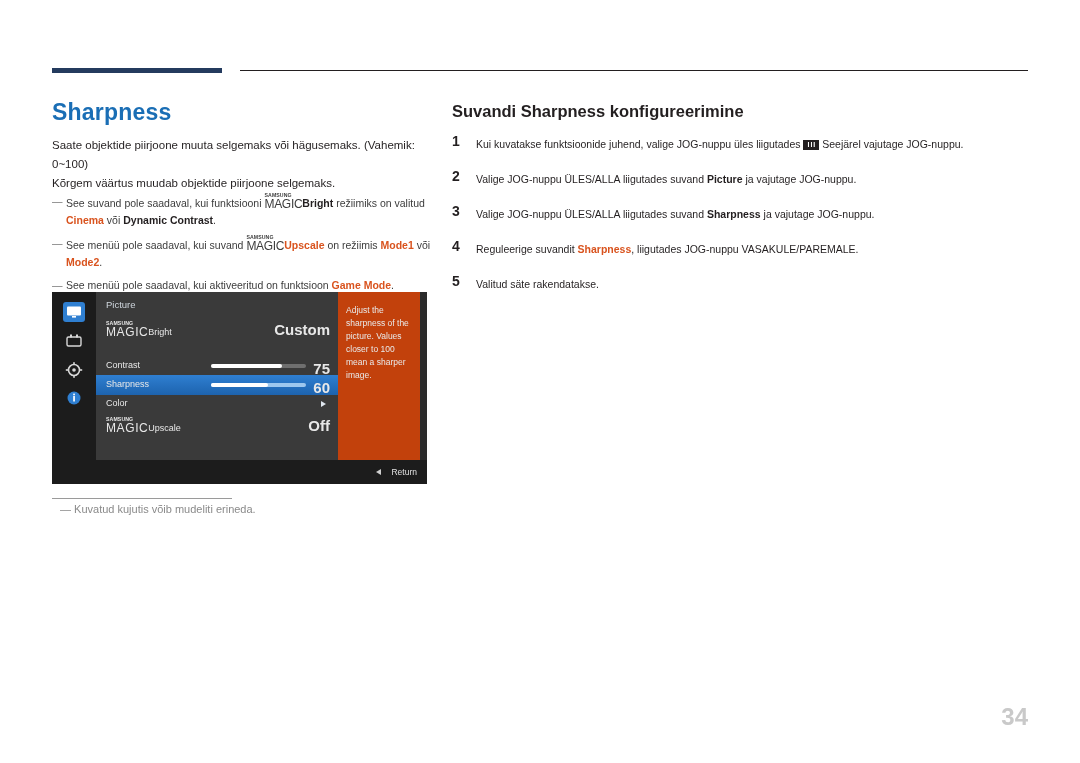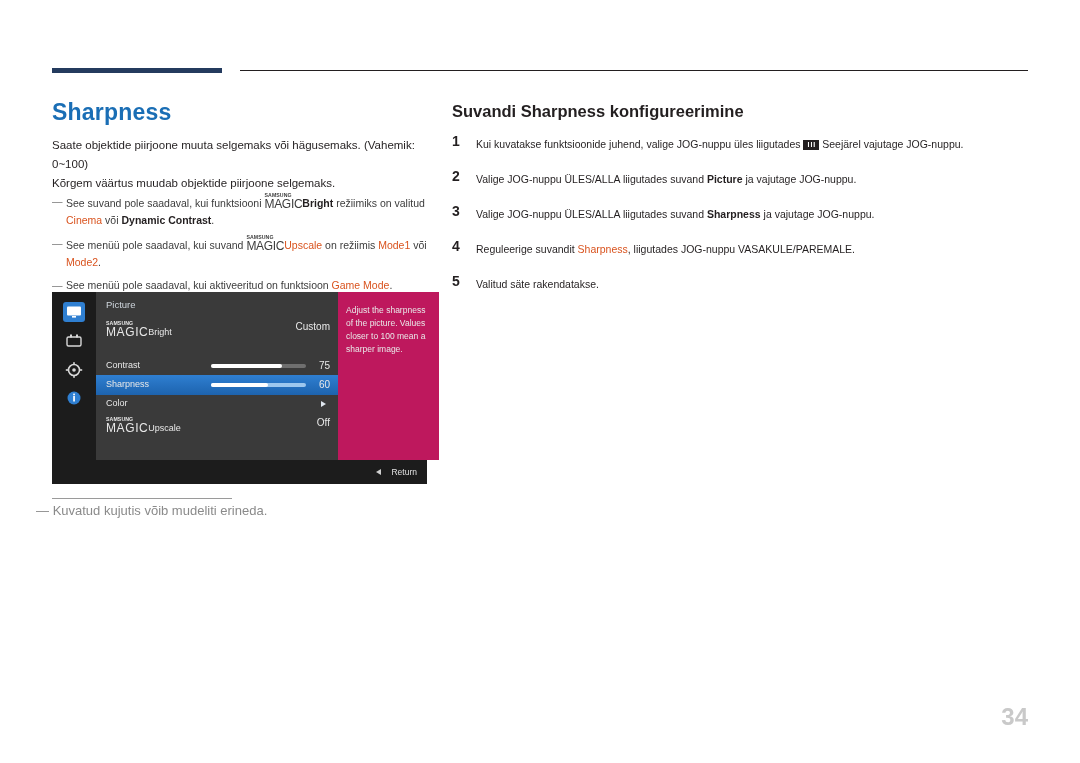--- a/index.html
+++ b/index.html
@@ -73,21 +73,21 @@
     padding-left: 14px;
     margin-bottom: 6px;
   }
   .note .dash {
     position: absolute;
     left: 0;
     top: 0;
     color: #777;
   }
   .bold-dk { font-weight: bold; color: #231f20; }
-  .bold-or { font-weight: normal; color: #d9531e; text-align: right; }
+  .bold-or { font-weight: bold; color: #d9531e; text-align: right; }
   .sm-stack {
     display: inline-block;
     line-height: 1;
     vertical-align: -1px;
     text-align: left;
   }
   .sm-stack .top {
     display: block;
     font-size: 5.2px;
     font-weight: bold;
@@ -153,21 +153,22 @@
     position: absolute;
     left: 10px;
     top: 4px;
     font-size: 9px;
     white-space: nowrap;
   }
   .osd-row .val {
     position: absolute;
     right: 8px;
     top: 4px;
-    font-size: 10px;
+    font-size: 15px;
+    font-weight: bold;
   }
   .osd-row.selected {
     background: linear-gradient(#2f7fd1, #1d63ae);
   }
   .bar {
     position: absolute;
     right: 32px;
     top: 8px;
     width: 95px;
     height: 4px;
@@ -198,23 +199,23 @@
     top: 10px;
     width: 0; height: 0;
     border-top: 5px solid #dfe6ee;
     border-left: 4px solid transparent;
     border-right: 4px solid transparent;
   }
   .osd-help {
     position: absolute;
     left: 286px;
     top: 0;
-    width: 101px;
+    width: 82px;
     height: 168px;
-    background: #be185d;
+    background: #c2410c;
     color: #e9e9e9;
     font-size: 8.5px;
     line-height: 13px;
     padding: 12px 8px 0 8px;
     box-sizing: border-box;
   }
   .osd-footer {
     position: absolute;
     left: 0;
     top: 168px;
@@ -242,23 +243,23 @@
   .foot-rule {
     position: absolute;
     left: 52px;
     top: 498px;
     width: 180px;
     height: 1px;
     background: #9a9a9a;
   }
   .foot-note {
     position: absolute;
-    left: 36px;
+    left: 60px;
     top: 503px;
-    font-size: 13px;
+    font-size: 11px;
     color: #8a8a8a;
   }
 
   
   .right-title {
     position: absolute;
     left: 452px;
     top: 102px;
     font-size: 16.5px;
     font-weight: bold;

